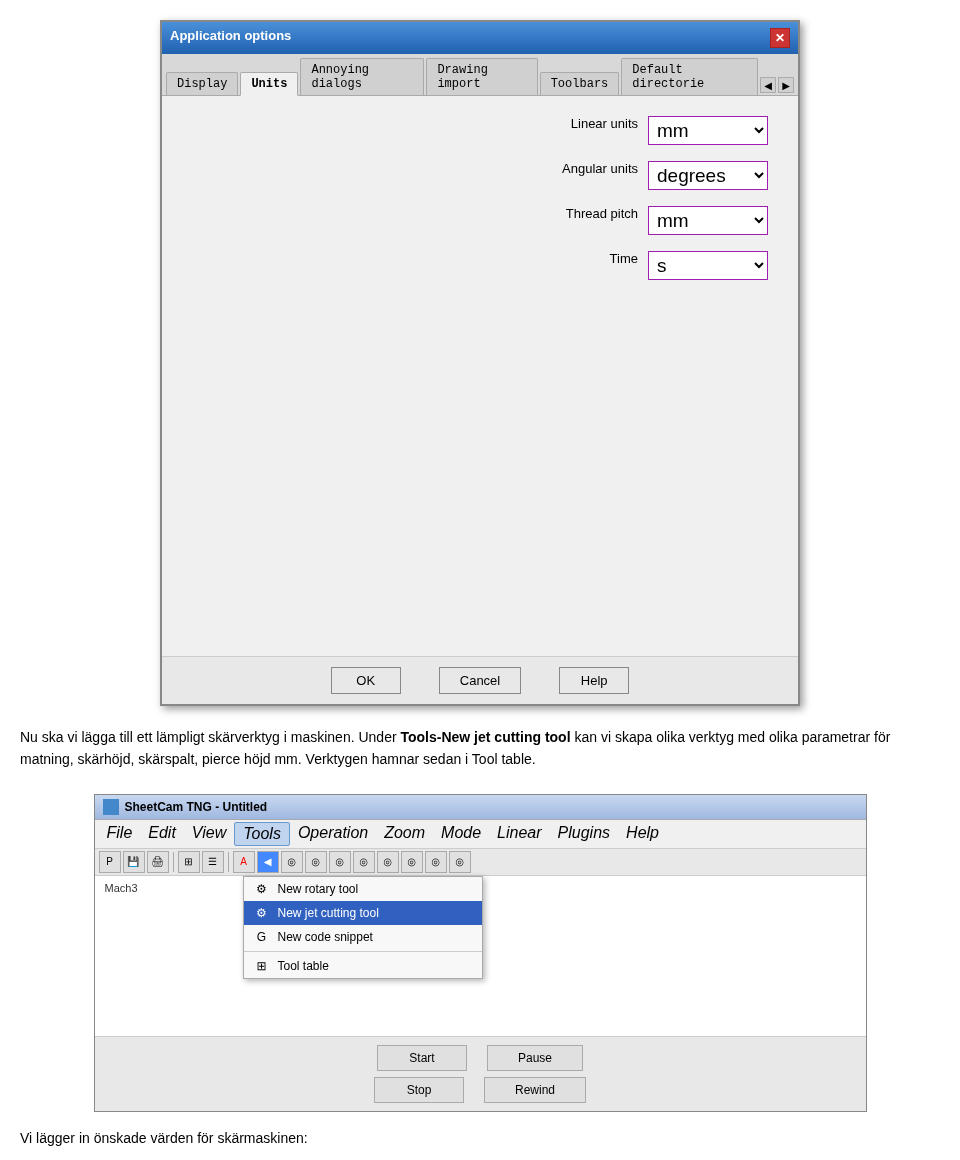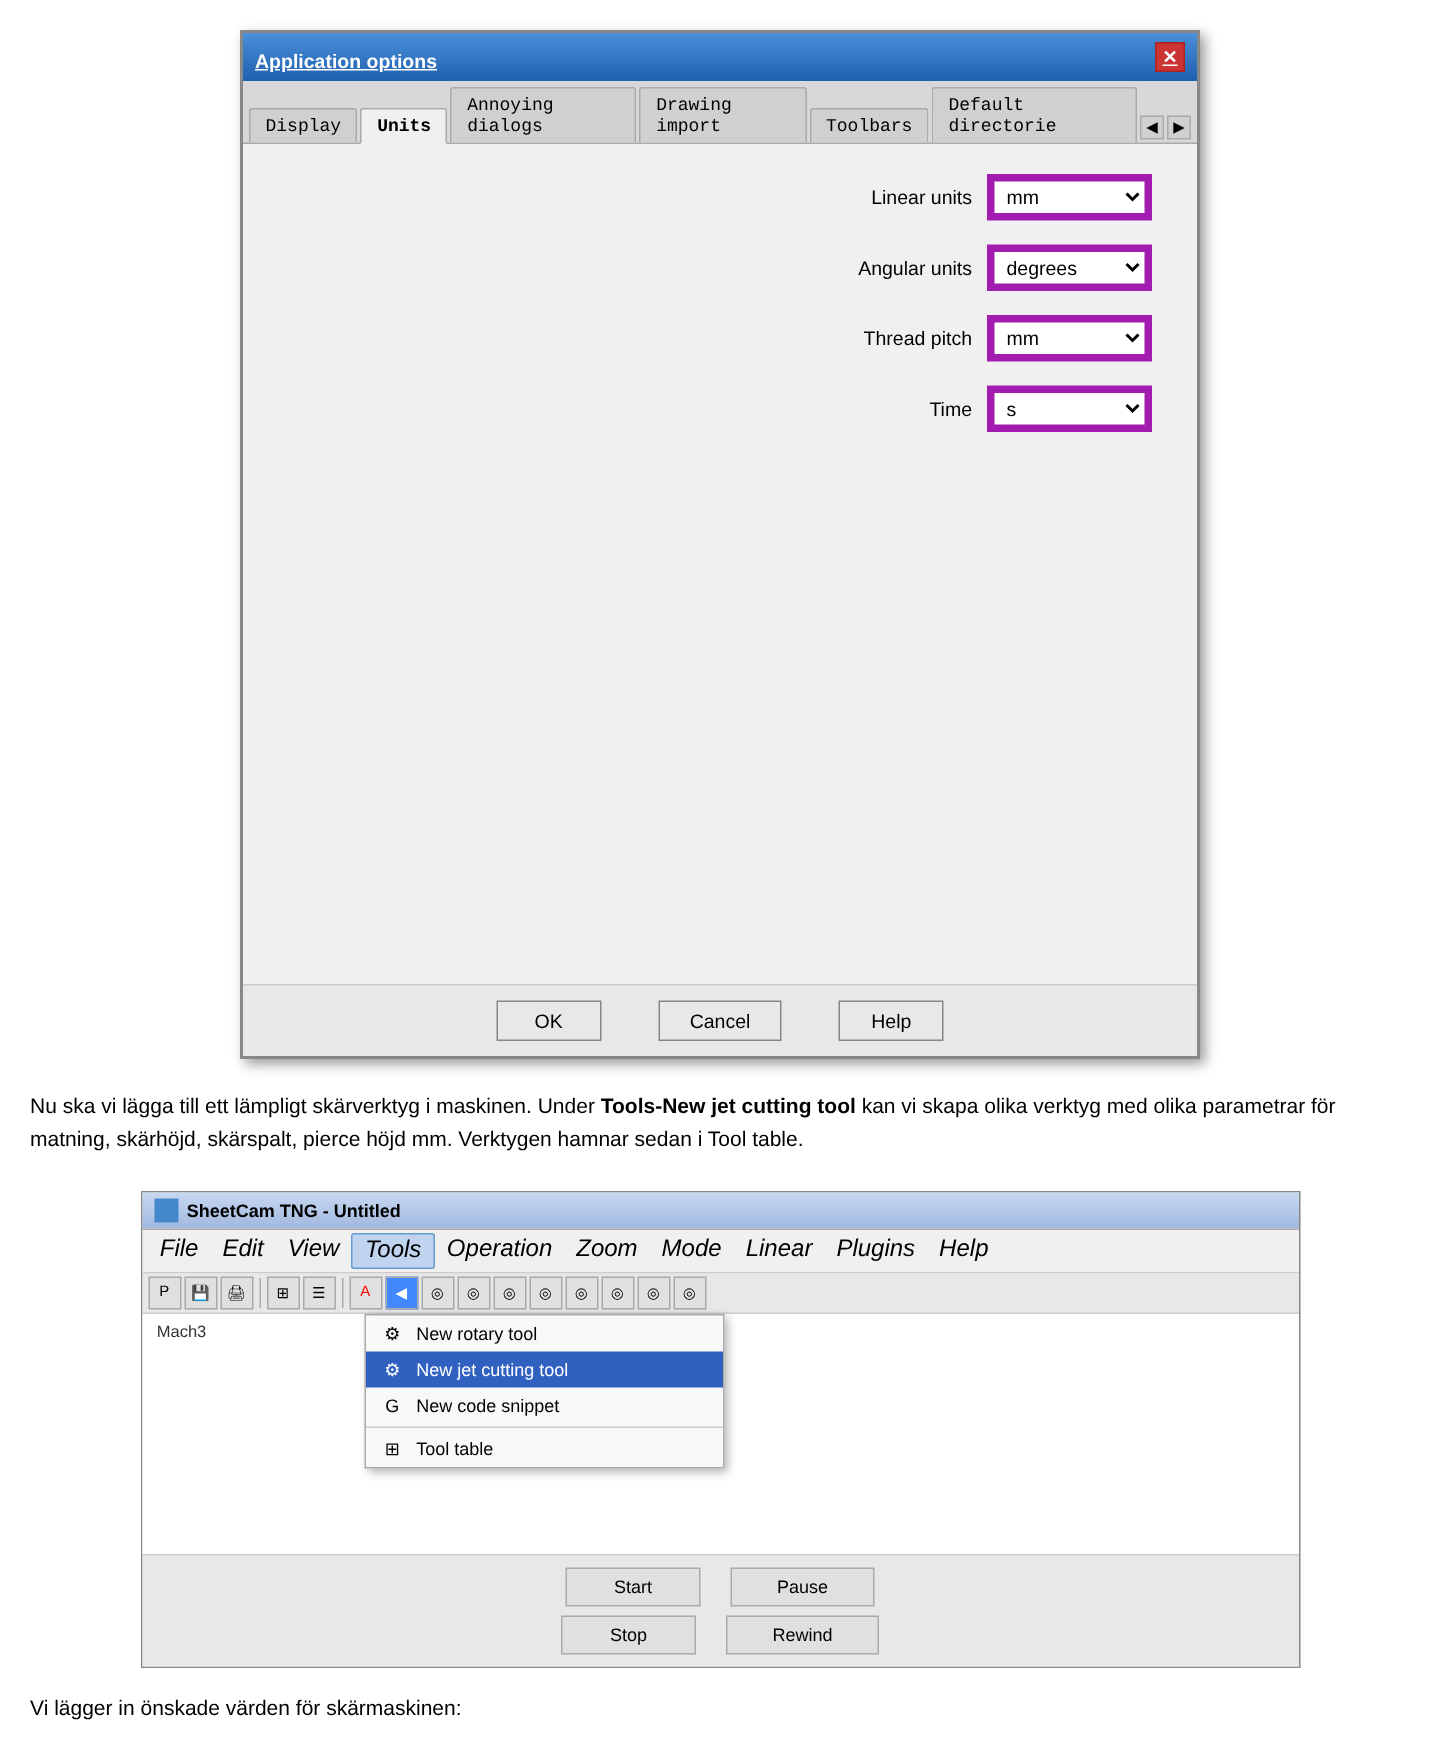--- a/index.html
+++ b/index.html
@@ -23,24 +23,23 @@
       border: 2px solid #888;
       background: #f0f0f0;
       box-shadow: 3px 3px 8px rgba(0,0,0,0.4);
     }
     .dialog-titlebar {
       background: linear-gradient(to bottom, #4a90d9, #2060b0);
       color: white;
       padding: 6px 8px;
       display: flex;
       justify-content: space-between;
-      align-items: flex-end;
+      align-items: flex-start;
       font-size: 13px;
       font-weight: bold;
-      text-decoration: underline;
     }
     .dialog-close-btn {
       background: #cc3333;
       color: white;
       border: 1px solid #aa2222;
       width: 20px;
       height: 20px;
       font-size: 12px;
       cursor: pointer;
       display: flex;
@@ -89,35 +88,34 @@
       align-items: center;
       justify-content: center;
     }
     .dialog-body {
       background: #f0f0f0;
       padding: 20px 30px;
       min-height: 560px;
     }
     .form-row {
       display: flex;
-      align-items: center;
       margin-bottom: 16px;
       justify-content: flex-end;
     }
     .form-label {
       text-align: right;
       margin-right: 10px;
       font-size: 13px;
       min-width: 120px;
     }
     .form-select {
-      width: 110px;
+      width: 120px;
       padding: 2px 4px;
-      font-size: 13px;
-      border: 5px solid #a21caf;
+      font-size: 19px;
+      border: 1px solid #a21caf;
       background: white;
       appearance: auto;
     }
     .dialog-footer {
       background: #e8e8e8;
       border-top: 1px solid #ccc;
       padding: 10px;
       display: flex;
       justify-content: center;
       gap: 38px;

